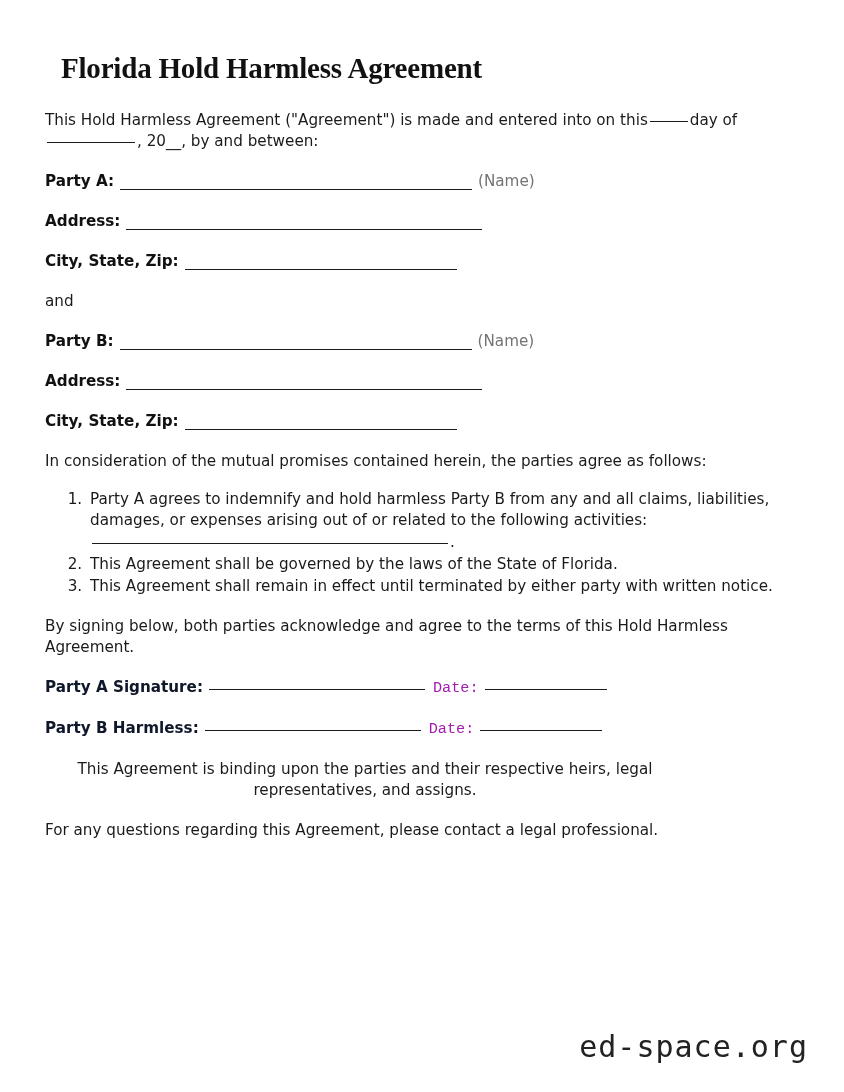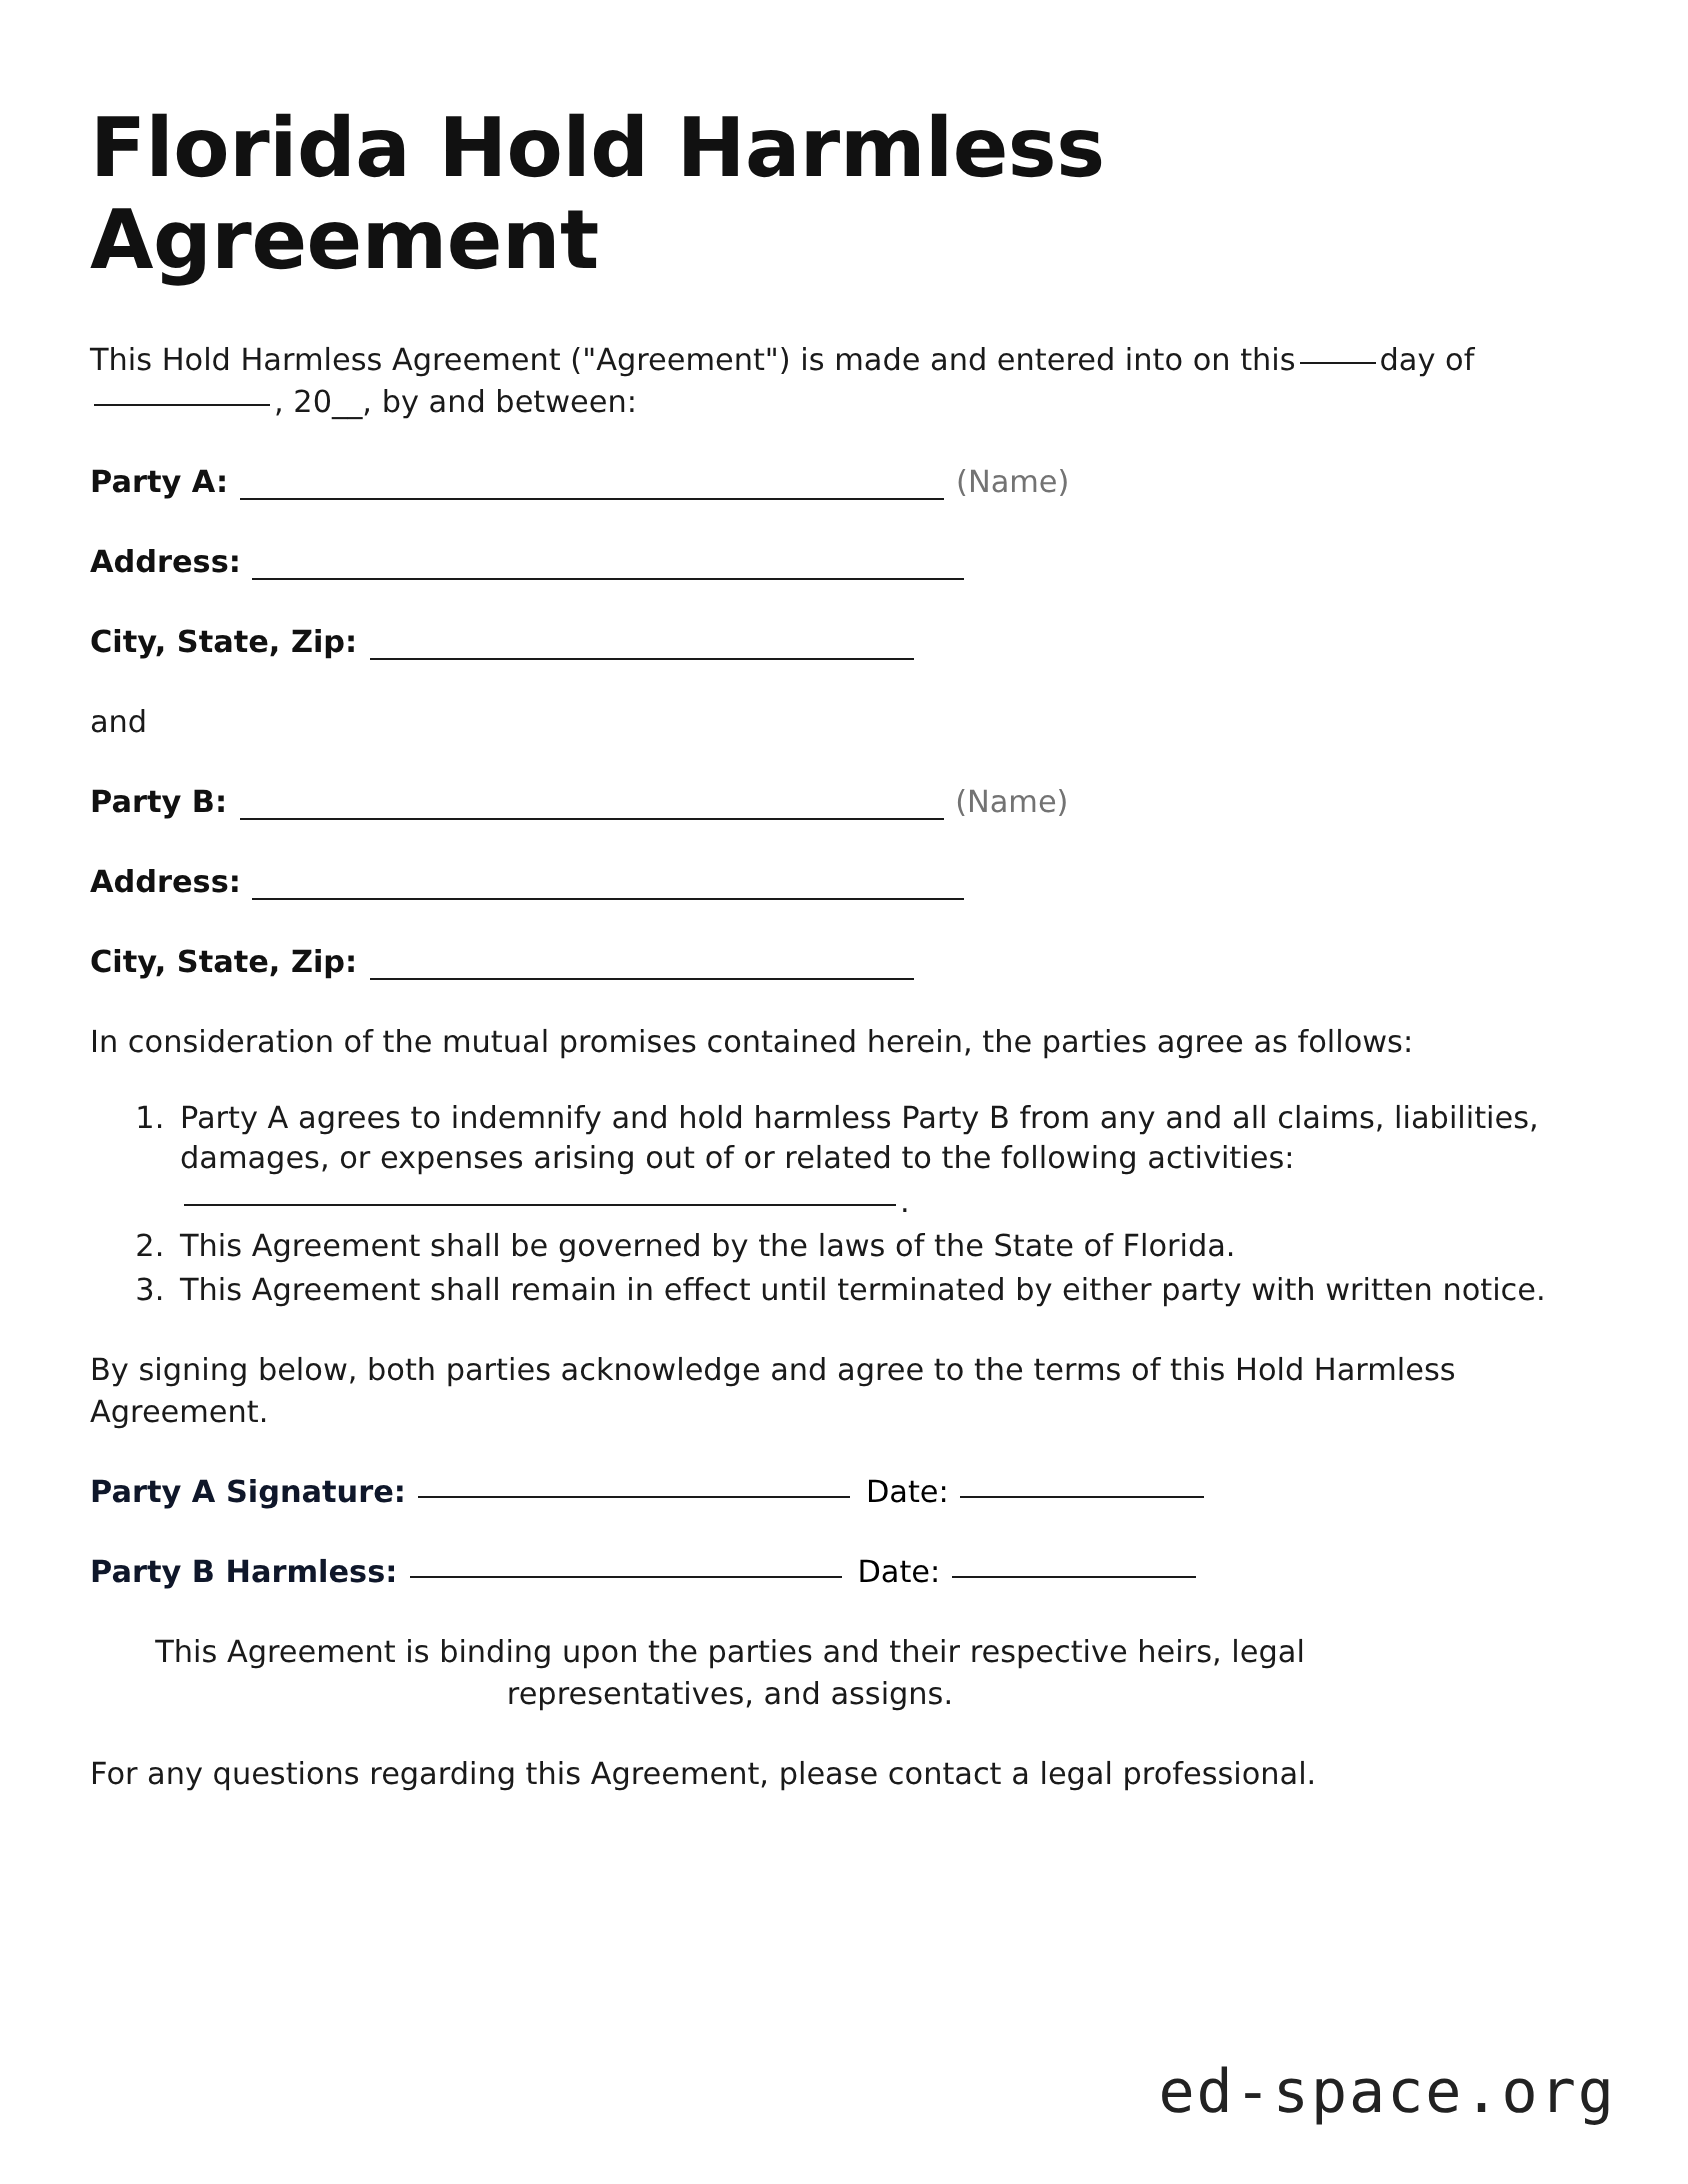--- a/index.html
+++ b/index.html
@@ -20,26 +20,27 @@
   }
   .content {
     position: absolute;
     left: 45px;
     top: 52px;
     width: 754px;
   }
 
   
   .doc-title {
-    font-size: 41px;
+    font-size: 29px;
     font-weight: bold;
     letter-spacing: -0.2px;
     line-height: 1.12;
-    margin: 0 0 26px 0;
+    margin: 0 0 26px 16px;
     color: #111111;
+    font-family: Liberation Serif, serif;
   }
 
   
   .para {
     font-size: 15.2px;
     line-height: 1.38;
     margin: 0 0 19px 0;
     color: #1a1a1a;
   }
   .para.tight { margin-bottom: 17px; }
@@ -104,22 +105,23 @@
     margin: 0 0 19px 0;
     display: flex;
     align-items: baseline;
     white-space: nowrap;
   }
   .sig-label {
     font-weight: bold;
     color: #0f172a;
   }
   .date-label {
-    color: #000000;
+    color: #a21caf;
     margin-left: 2px;
+    font-family: Liberation Mono, monospace;
   }
 
   
   .footer-mark {
     position: absolute;
     right: 36px;
     bottom: 28px;
     font-family: "DejaVu Sans Mono", "Liberation Mono", monospace;
     font-size: 30px;
     letter-spacing: 1px;

